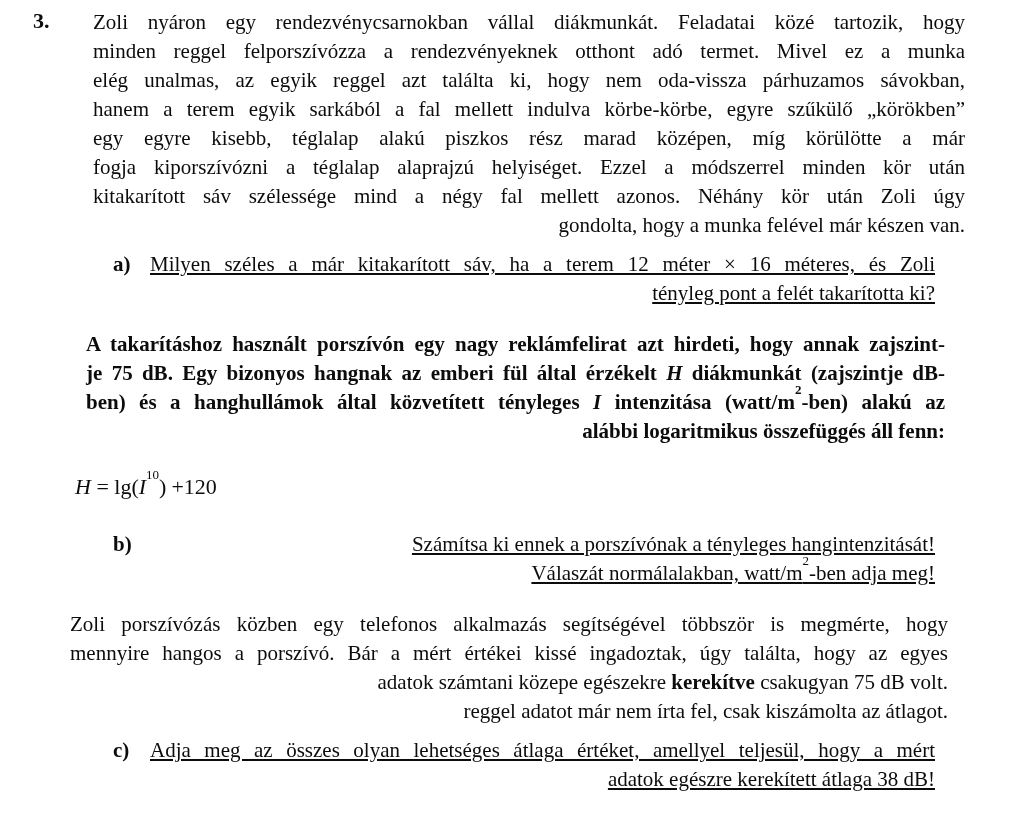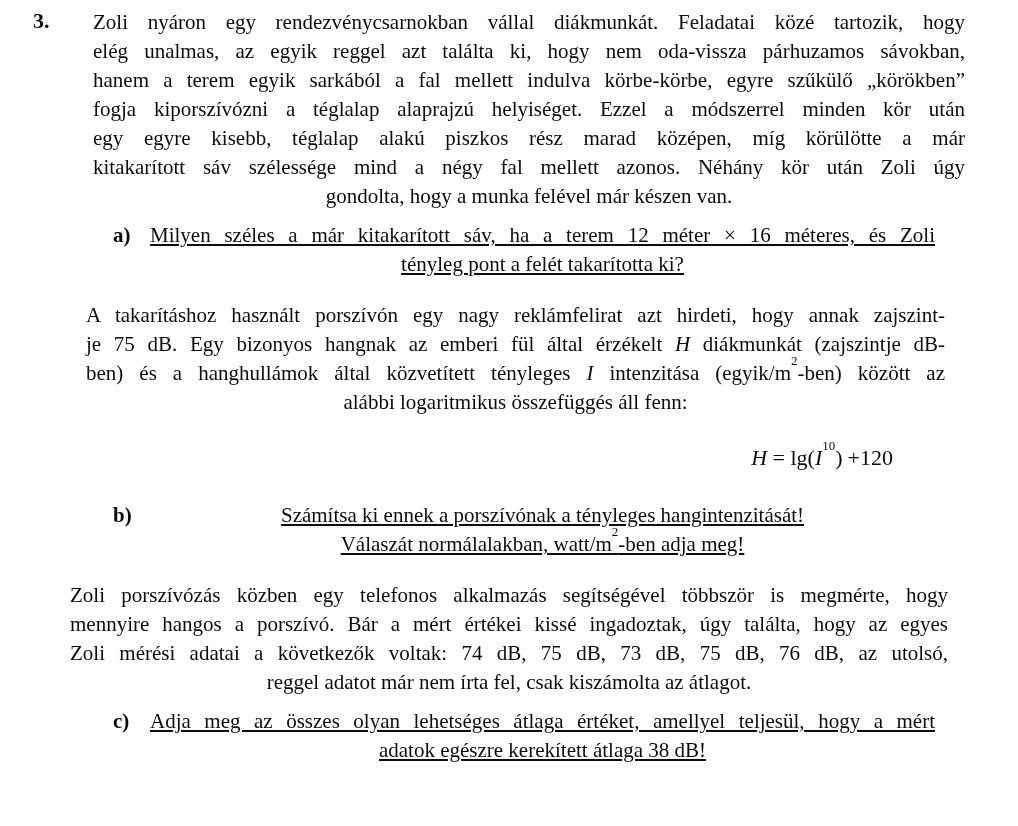--- a/index.html
+++ b/index.html
@@ -20,43 +20,43 @@
   }
   .pnum {
     position: absolute;
     left: 33px;
     top: 6px;
     font-weight: 700;
     font-size: 22px;
   }
   .para { margin: 0; }
   #p1 { margin: 8px 0 0 93px; width: 872px; }
-  #p2 { margin: 22px 12px 0 86px; width: 859px; }
+  #p2 { margin: 22px 12px 0 86px; width: 859px; font-weight: bold; }
   #formula-row {
     margin: 22px 0 0 75px;
     width: 872px;
     height: 38px;
     line-height: 38px;
-    text-align: right;
+    text-align: left;
     padding-right: 54px;
     box-sizing: border-box;
     font-size: 22px;
   }
   #p3 { margin: 22px 0 0 70px; width: 878px; }
   .item { display: flex; }
   #item-a { margin: 10px 0 0 113px; width: 822px; }
   #item-b { margin: 24px 0 0 113px; width: 822px; }
   #item-c { margin: 10px 0 0 113px; width: 822px; }
   .item-label {
     flex: 0 0 37px;
     width: 37px;
     font-weight: 700;
   }
   .item-body { flex: 1; text-decoration: underline; }
-  .line { text-align: center; }
+  .line { text-align: right; }
   .jl {
     text-align: justify;
     -moz-text-align-last: justify;
     text-align-last: justify;
   }
   .var { font-style: italic; }
   .b { font-weight: 700; }
   sup.s2 {
     font-size: 13px;
     line-height: 0;
@@ -68,57 +68,58 @@
 </style>
 </head>
 <body>
 
 <div class="page">
 
   <div class="pnum">3.</div>
 
   <div class="para" id="p1">
     <div class="line jl">Zoli nyáron egy rendezvénycsarnokban vállal diákmunkát. Feladatai közé tartozik, hogy</div>
+    <div class="line jl">minden reggel felporszívózza a rendezvényeknek otthont adó termet. Mivel ez a munka</div>
     <div class="line jl">elég unalmas, az egyik reggel azt találta ki, hogy nem oda-vissza párhuzamos sávokban,</div>
     <div class="line jl">hanem a terem egyik sarkából a fal mellett indulva körbe-körbe, egyre szűkülő „körökben”</div>
+    <div class="line jl">egy egyre kisebb, téglalap alakú piszkos rész marad középen, míg körülötte a már</div>
     <div class="line jl">fogja kiporszívózni a téglalap alaprajzú helyiséget. Ezzel a módszerrel minden kör után</div>
-    <div class="line jl">egy egyre kisebb, téglalap alakú piszkos rész marad középen, míg körülötte a már</div>
     <div class="line jl">kitakarított sáv szélessége mind a négy fal mellett azonos. Néhány kör után Zoli úgy</div>
     <div class="line">gondolta, hogy a munka felével már készen van.</div>
   </div>
 
   <div class="item" id="item-a">
     <div class="item-label">a)</div>
     <div class="item-body">
       <div class="line jl">Milyen széles a már kitakarított sáv, ha a terem 12 méter × 16 méteres, és Zoli</div>
       <div class="line">tényleg pont a felét takarította ki?</div>
     </div>
   </div>
 
   <div class="para" id="p2">
     <div class="line jl">A takarításhoz használt porszívón egy nagy reklámfelirat azt hirdeti, hogy annak zajszint-</div>
     <div class="line jl"><span>je 75 dB. Egy bizonyos hangnak az emberi fül által érzékelt </span><span class="var">H</span><span> diákmunkát (zajszintje dB-</span></div>
-    <div class="line jl"><span>ben) és a hanghullámok által közvetített tényleges </span><span class="var">I</span><span> intenzitása (egyik/m</span><sup class="s2">2</sup><span>-ben) között az</span></div>
+    <div class="line jl"><span>ben) és a hanghullámok által közvetített tényleges </span><span class="var">I</span><span> intenzitása (watt/m</span><sup class="s2">2</sup><span>-ben) alakú az</span></div>
     <div class="line">alábbi logaritmikus összefüggés áll fenn:</div>
   </div>
 
   <div id="formula-row"><span class="var">H</span><span class="fsp"> = lg(</span><span class="var">I</span><sup class="s2">10</sup><span>)</span><span class="plus">+120</span></div>
 
   <div class="item" id="item-b">
     <div class="item-label">b)</div>
     <div class="item-body">
       <div class="line">Számítsa ki ennek a porszívónak a tényleges hangintenzitását!</div>
       <div class="line"><span>Válaszát normálalakban, watt/m</span><sup class="s2">2</sup><span>-ben adja meg!</span></div>
     </div>
   </div>
 
   <div class="para" id="p3">
     <div class="line jl">Zoli porszívózás közben egy telefonos alkalmazás segítségével többször is megmérte, hogy</div>
     <div class="line jl">mennyire hangos a porszívó. Bár a mért értékei kissé ingadoztak, úgy találta, hogy az egyes</div>
-    <div class="line jl">Zoli mérési adatai a következők voltak: 74 dB, 75 dB, 73 dB, 75 dB, 76 dB, az utolsó,</div>
+    <div class="line"><span>adatok számtani közepe egészekre </span><span class="b">kerekítve</span><span> csakugyan 75 dB volt.</span></div>
     <div class="line">reggel adatot már nem írta fel, csak kiszámolta az átlagot.</div>
   </div>
 
   <div class="item" id="item-c">
     <div class="item-label">c)</div>
     <div class="item-body">
       <div class="line jl">Adja meg az összes olyan lehetséges átlaga értéket, amellyel teljesül, hogy a mért</div>
       <div class="line">adatok egészre kerekített átlaga 38 dB!</div>
     </div>
   </div>

